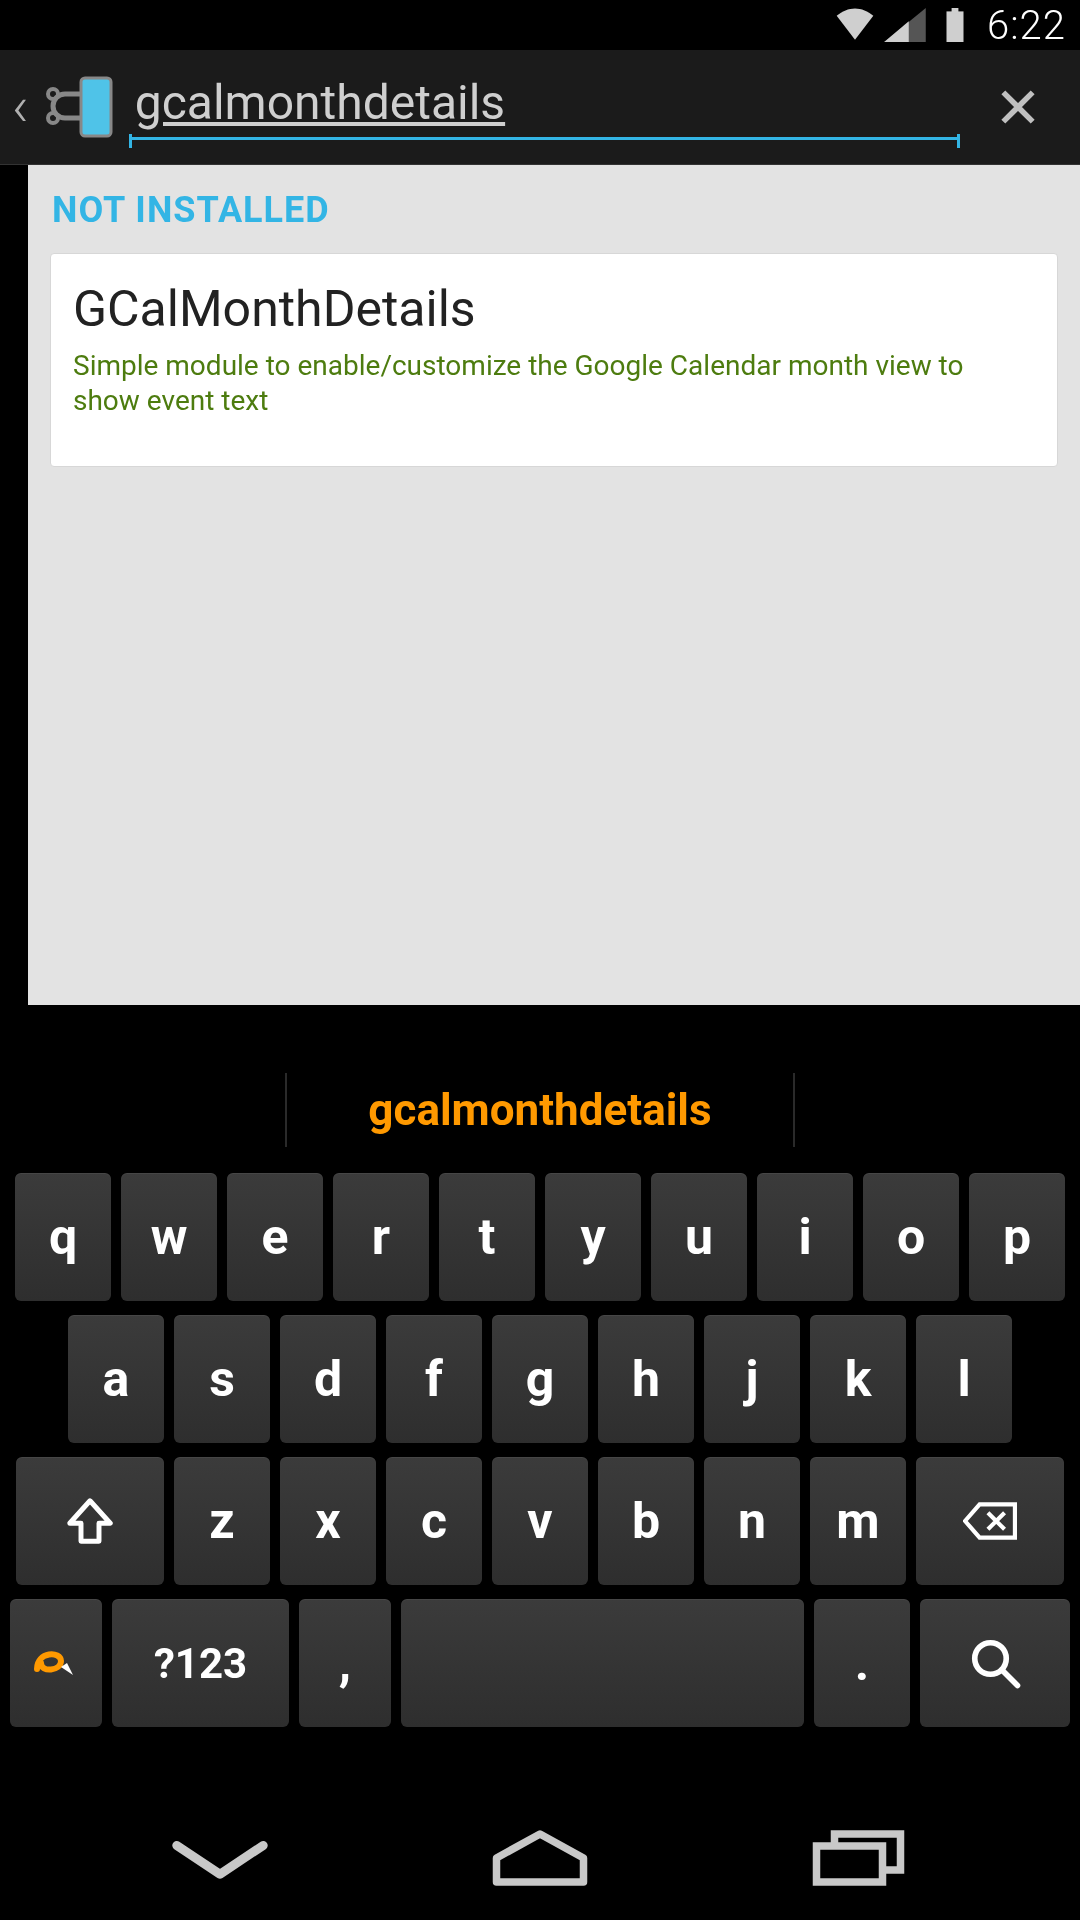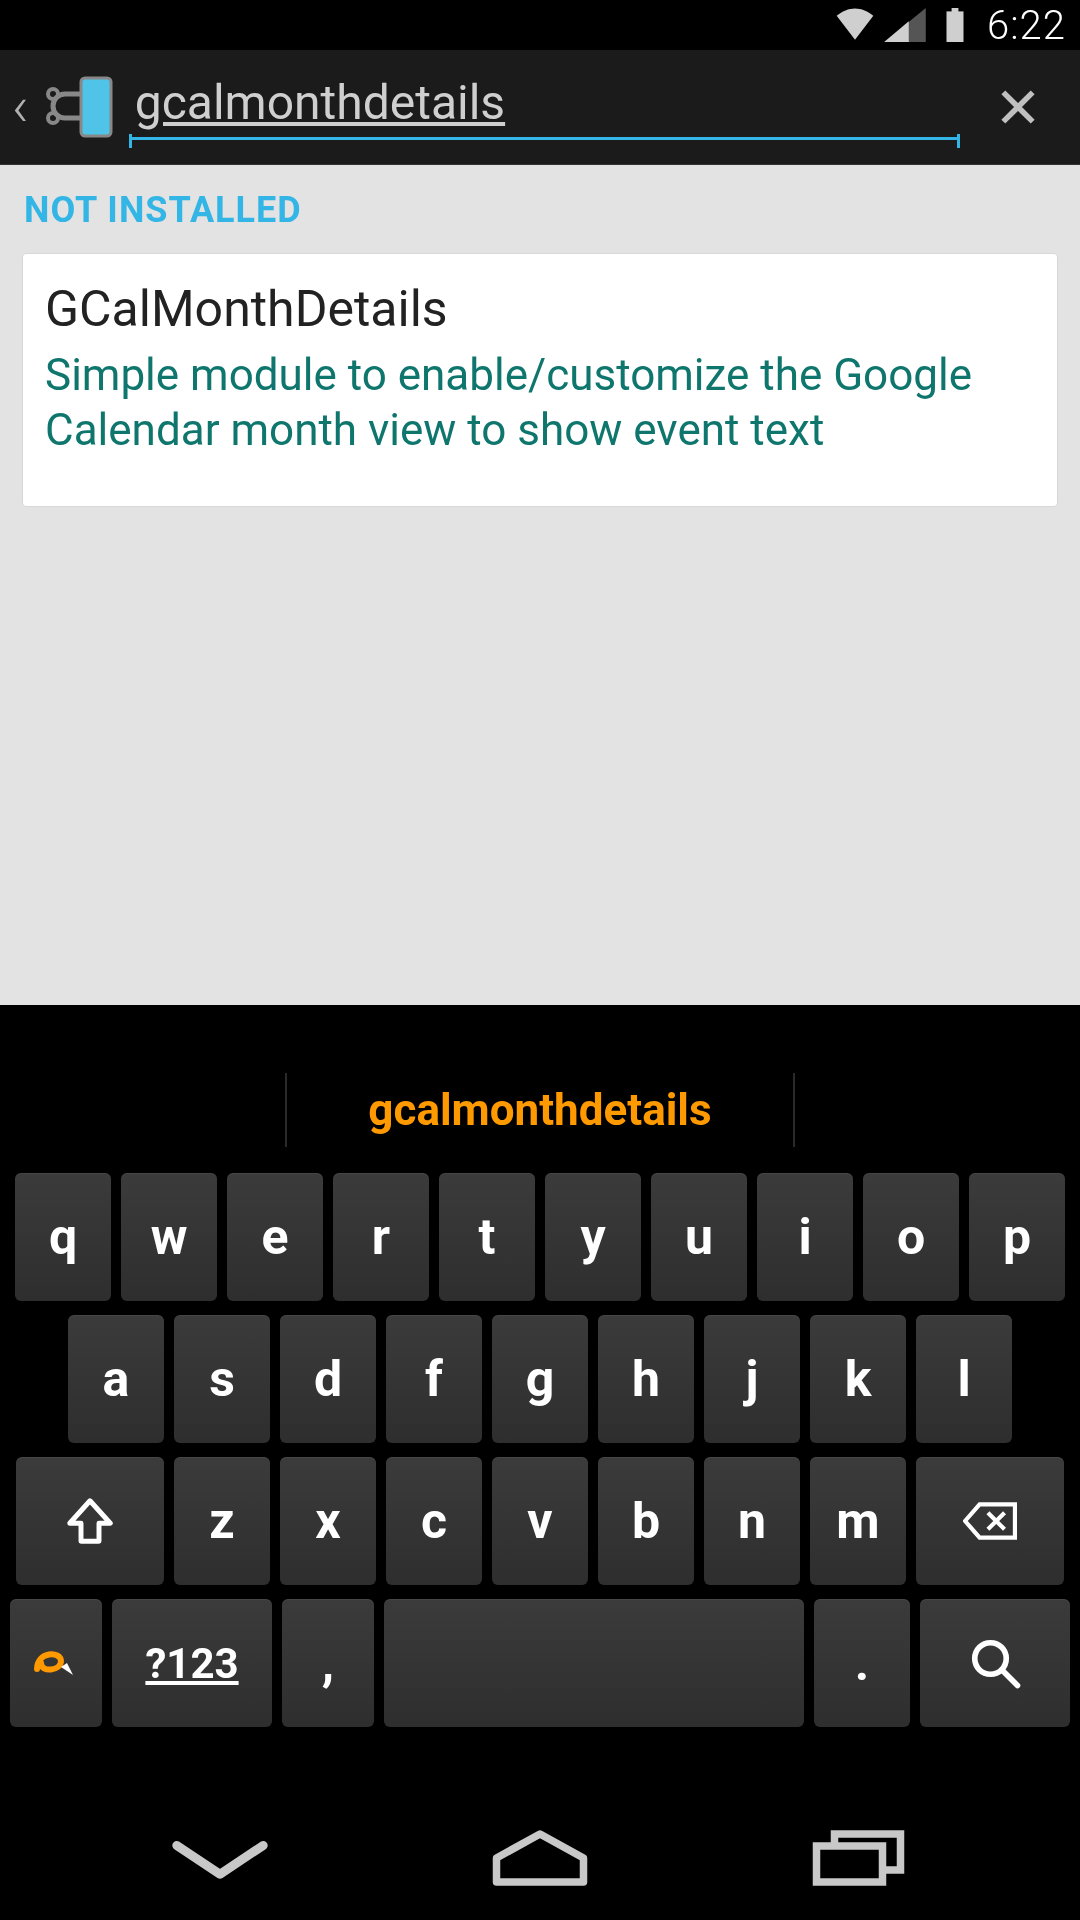--- a/index.html
+++ b/index.html
@@ -92,38 +92,39 @@
       margin-left: 18px;
       margin-right: 12px;
     }
     .clear-btn svg { width: 44px; height: 44px; }
 
     
     .content {
       background: #e3e3e3;
       height: 840px;
       padding-top: 24px;
+      margin-left: 28px;
     }
     .section-label {
       color: #33b5e5;
       font-size: 36px;
       font-weight: 700;
       letter-spacing: 1px;
       padding: 0 24px 22px 24px;
     }
     .card {
       background: #fff;
       margin: 0 22px;
       border-radius: 4px;
       box-shadow: none;
       border: 1px solid #d7d7d7;
       padding: 26px 22px 28px 22px;
     }
     .card-title { color: #222; font-size: 50px; font-weight: 400; margin-bottom: 10px; }
-    .card-desc { color: #0f766e; font-size: 44px; line-height: 1.25; margin-bottom: 20px; }
+    .card-desc { color: #4d7c0f; font-size: 28px; line-height: 1.25; margin-bottom: 20px; }
     .card-meta { color: #888; font-size: 36px; }
 
     
     .keyboard {
       position: absolute;
       left: 0; right: 0;
       bottom: 125px;
       height: 740px;
       background: #000;
       padding: 0 10px 10px 10px;
@@ -157,21 +158,21 @@
       justify-content: center;
       color: #fff;
       font-size: 50px;
       font-weight: 700;
       box-shadow: inset 0 1px 0 rgba(255,255,255,0.06);
       flex: 0 0 auto;
     }
     .key-w1 { width: 96px; }
     .key-w15 { width: 148px; }
     .key-swype { width: 92px; }
-    .key-sym { width: 160px; text-decoration: underline; }
+    .key-sym { width: 177px; }
     .key-comma { width: 92px; }
     .key-space { flex: 1; }
     .key-dot { width: 96px; }
     .key-search { width: 150px; }
     .key-icon svg { width: 54px; height: 54px; }
     .swype-s { color: #ff9900; font-size: 46px; font-weight: 700; }
 
     
     .navbar {
       position: absolute;

